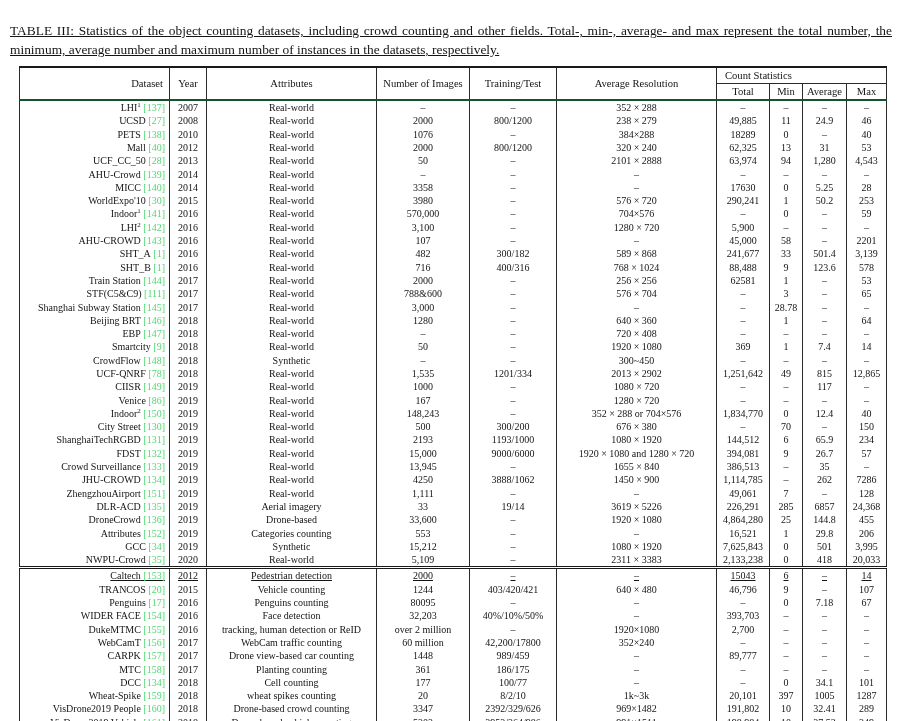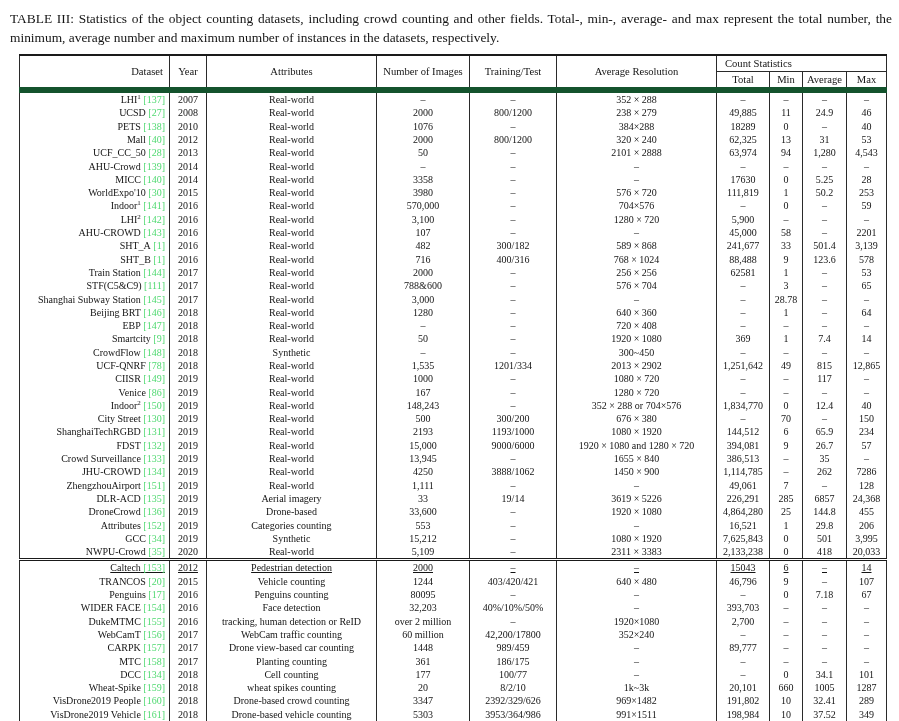--- a/index.html
+++ b/index.html
@@ -4,25 +4,26 @@
 <style>
   html,body{
     margin:0; padding:0;
     width:899px; height:721px;
     background:#ffffff;
     overflow:hidden;
     font-family:"Liberation Serif","DejaVu Serif",serif;
     color:#141414;
   }
   .caption{
-    margin:9px 9px 7px 10px;
+    margin:21px 9px 7px 10px;
     width:882px;
     font-size:13.4px;
     line-height:1.42;
     text-align:justify;
+    text-decoration:underline;
   }
   table{
     border-collapse:collapse;
     table-layout:fixed;
     margin-left:19px;
     width:867px;
     border-top:2px solid #1a1a1a;
     border-bottom:3px double #1a1a1a;
     border-left:1px solid #1a1a1a;
     border-right:1px solid #1a1a1a;
@@ -37,21 +38,21 @@
     padding:0 1px;
     white-space:nowrap;
     overflow:hidden;
   }
   thead th{
     font-size:10.6px;
     height:15px;
     line-height:15px;
     text-align:center;
   }
-  thead{border-bottom:6px solid #14532d;}
+  thead{border-bottom:2px solid #14532d;}
   th.h-dataset{text-align:right; padding-right:6px;}
   th.h-countstats{text-align:left; padding-left:8px; border-bottom:1px solid #2a2a2a;}
   tbody td{
     font-size:10px;
     height:13.3px;
     line-height:13.3px;
     text-align:center;
   }
   td.c-dataset{text-align:right; padding-right:4px;}
   tr.section-start td{border-top:3px double #1a1a1a;text-decoration:underline;}
@@ -178,21 +179,21 @@
         <td class="c-avg">5.25</td>
         <td class="c-max">28</td>
       </tr>
       <tr>
         <td class="c-dataset"><span>WorldExpo'10</span><span class="cite">&nbsp;[30]</span></td>
         <td class="c-year">2015</td>
         <td class="c-attr">Real-world</td>
         <td class="c-img">3980</td>
         <td class="c-split">–</td>
         <td class="c-res">576 × 720</td>
-        <td class="c-total">111,819</td>
+        <td class="c-total">290,241</td>
         <td class="c-min">1</td>
         <td class="c-avg">50.2</td>
         <td class="c-max">253</td>
       </tr>
       <tr>
         <td class="c-dataset"><span>Indoor</span><sup>1</sup><span class="cite">&nbsp;[141]</span></td>
         <td class="c-year">2016</td>
         <td class="c-attr">Real-world</td>
         <td class="c-img">570,000</td>
         <td class="c-split">–</td>
@@ -623,21 +624,21 @@
         <td class="c-max">101</td>
       </tr>
       <tr>
         <td class="c-dataset"><span>Wheat-Spike</span><span class="cite">&nbsp;[159]</span></td>
         <td class="c-year">2018</td>
         <td class="c-attr">wheat spikes counting</td>
         <td class="c-img">20</td>
         <td class="c-split">8/2/10</td>
         <td class="c-res">1k~3k</td>
         <td class="c-total">20,101</td>
-        <td class="c-min">660</td>
+        <td class="c-min">397</td>
         <td class="c-avg">1005</td>
         <td class="c-max">1287</td>
       </tr>
       <tr>
         <td class="c-dataset"><span>VisDrone2019 People</span><span class="cite">&nbsp;[160]</span></td>
         <td class="c-year">2018</td>
         <td class="c-attr">Drone-based crowd counting</td>
         <td class="c-img">3347</td>
         <td class="c-split">2392/329/626</td>
         <td class="c-res">969×1482</td>

